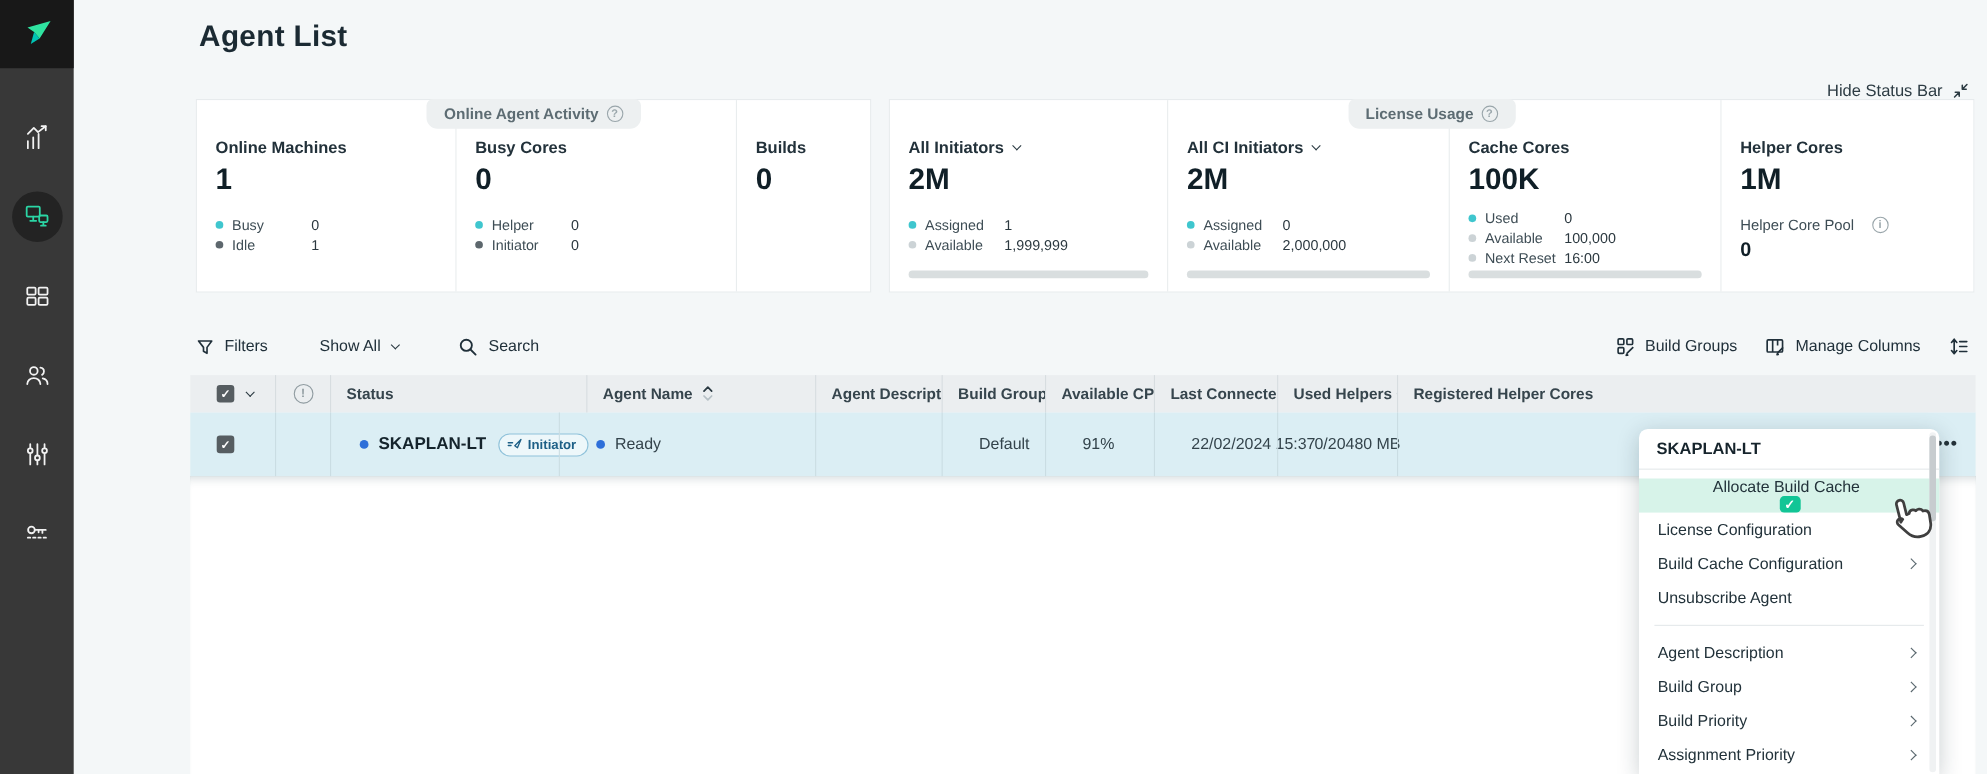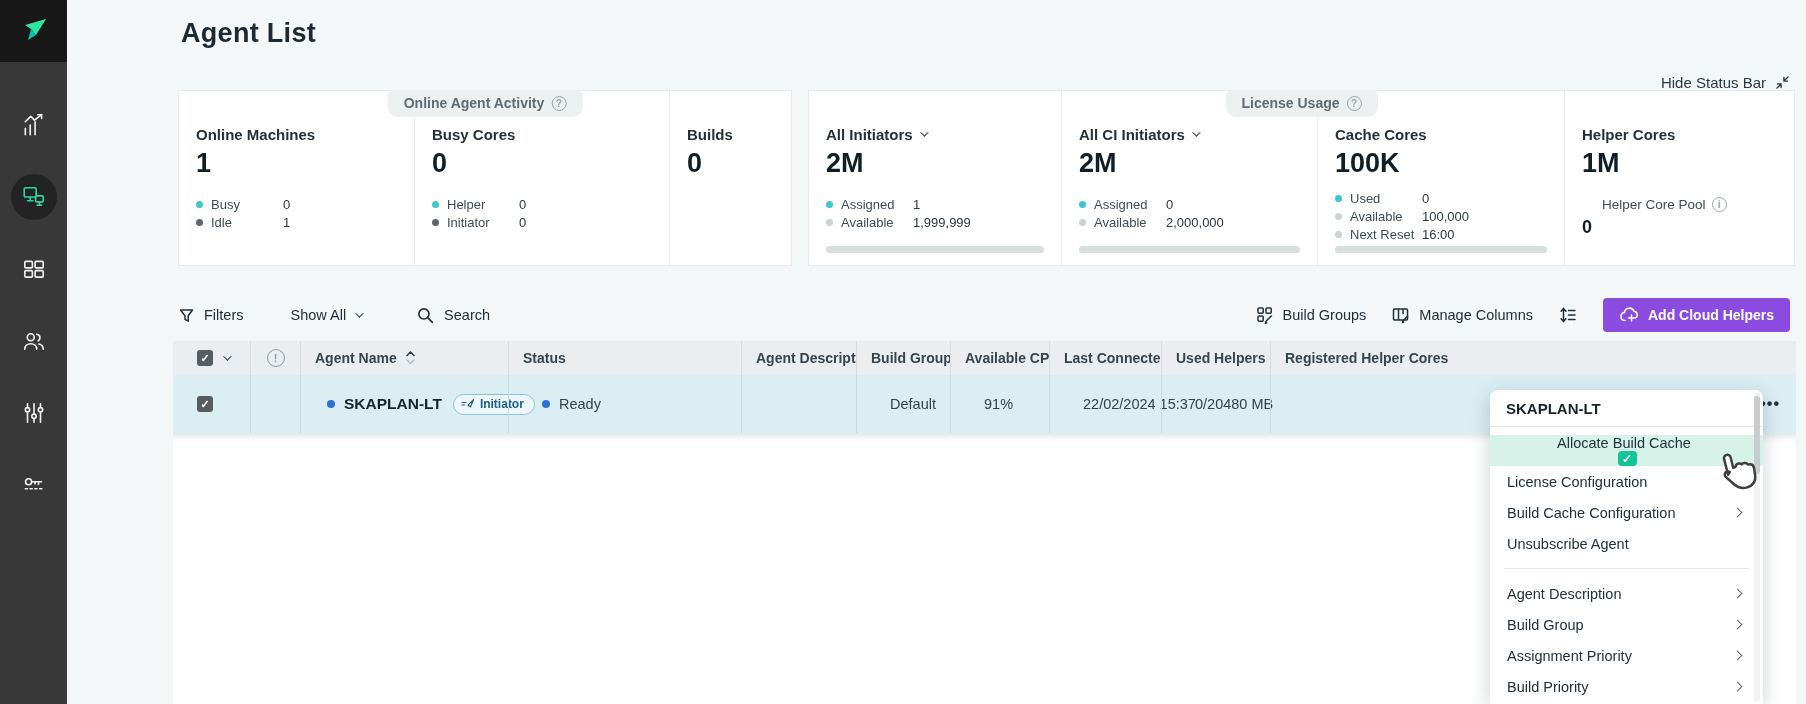--- a/index.html
+++ b/index.html
@@ -36,21 +36,21 @@
   .pcol-value { font-size:27px; font-weight:700; color:#101f27; margin-top:4px; line-height:32px; }
   .legend { margin-top:16px; font-size:13px; color:#3e4d55; }
   .legend-row { display:flex; align-items:center; height:18px; }
   .dot { width:7px; height:7px; border-radius:50%; margin-right:8px; flex:none; }
   .dot.teal { background:#3fc6ce; }
   .dot.dark { background:#5d676d; }
   .dot.light { background:#ccd3d6; }
   .legend-name { width:72px; }
   .legend-val { color:#2c3940; }
   .progress { position:absolute; left:17px; right:17px; bottom:12px; height:7px; border-radius:4px; background:#d9dedf; }
-  .pool-label { margin-top:18px; font-size:13.5px; color:#3e4d55; display:flex; align-items:center; gap:6px;margin-left:20px; }
+  .pool-label { margin-top:18px; font-size:13.5px; color:#3e4d55; display:flex; align-items:center; gap:16px; }
   .pool-value { font-size:18px; font-weight:700; color:#101f27; margin-top:5px; }
   .chev-down { display:inline-block; width:6px; height:6px; border-right:1.6px solid #2b3a42; border-bottom:1.6px solid #2b3a42; transform:rotate(45deg) translateY(-2px); }
 
   
   .toolbar { position:absolute; left:178px; right:16px; top:297px; height:36px; display:flex; align-items:center; }
   .t-left { display:flex; align-items:center; gap:27px; }
   .t-item { display:flex; align-items:center; gap:9px; font-size:14.5px; color:#20303a; cursor:pointer; white-space:nowrap; }
   .t-right { margin-left:auto; display:flex; align-items:center; gap:26px; }
   .btn-purple { background:#8c4be0; color:#fff; border:none; border-radius:4px; height:34px; padding:0 16px; font-size:14px; font-weight:700; font-family:inherit; display:flex; align-items:center; gap:9px; cursor:pointer; }
 
@@ -330,53 +330,46 @@
         <path d="M11 14.8 l5-5 M11 14.8 l-.5 1.7 1.7-.5"></path>
       </svg>
       <span>Manage Columns</span>
     </div>
     <div class="t-item">
       <svg width="18" height="18" viewBox="0 0 18 18" fill="none" stroke="#20303a" stroke-width="1.5" stroke-linecap="round" stroke-linejoin="round">
         <path d="M4.5 2.5 v13 M4.5 2.5 l-2.4 2.8 M4.5 2.5 l2.4 2.8 M4.5 15.5 l-2.4-2.8 M4.5 15.5 l2.4-2.8"></path>
         <path d="M9.5 4.5 h6.5 M9.5 9 h6.5 M9.5 13.5 h6.5"></path>
       </svg>
     </div>
-    <button class="btn-purple">
-      <svg width="20" height="16" viewBox="0 0 20 16" fill="none" stroke="#ffffff" stroke-width="1.6" stroke-linecap="round" stroke-linejoin="round">
-        <path d="M6 13.5 a4 4 0 0 1 -.6-7.95 A5 5 0 0 1 15 4.3 a3.6 3.6 0 0 1 1.6 6.6"></path>
-        <path d="M9.5 11 h6 M12.5 8 v6"></path>
-      </svg>
-      <span>Add Cloud Helpers</span>
-    </button>
   </div>
 </div>
 
 <div class="table">
   <div class="thead">
     <div class="th w-select">
       <span class="checkbox">✓</span>
       <span class="chev-down"></span>
     </div>
     <div class="th w-alert">
       <span class="alert-circle">!</span>
     </div>
+    <div class="th w-status">
+        <span>Status</span>
+      </div>
     <div class="th w-name">
       <span>Agent Name</span>
       <span class="sort-carets">
         <svg width="9" height="6" viewBox="0 0 9 6" fill="none" stroke="#2b3a42" stroke-width="1.6" stroke-linecap="round" stroke-linejoin="round">
             <path d="M1 4.5 L4.5 1 L8 4.5"></path>
           </svg>
         <svg width="9" height="6" viewBox="0 0 9 6" fill="none" stroke="#b6c0c5" stroke-width="1.6" stroke-linecap="round" stroke-linejoin="round">
             <path d="M1 1 L4.5 4.5 L8 1"></path>
           </svg>
       </span>
     </div>
-    <div class="th w-status">
-        <span>Status</span>
-      </div>
     <div class="th w-desc">
         <span>Agent Description</span>
       </div>
     <div class="th w-bgroup">
         <span>Build Group</span>
       </div>
     <div class="th w-cpu">
         <span>Available CPU</span>
       </div>
     <div class="th w-last">
@@ -454,25 +447,25 @@
     <div class="cmenu-divider"></div>
     <div class="cmenu-item">
       <span>Agent Description</span>
       <span class="chev-right"></span>
     </div>
     <div class="cmenu-item">
       <span>Build Group</span>
       <span class="chev-right"></span>
     </div>
     <div class="cmenu-item">
+      <span>Build Priority</span>
+      <span class="chev-right"></span>
+    </div>
+    <div class="cmenu-item">
       <span>Assignment Priority</span>
-      <span class="chev-right"></span>
-    </div>
-    <div class="cmenu-item">
-      <span>Build Priority</span>
       <span class="chev-right"></span>
     </div>
   </div>
   <div class="scroll-track"></div>
   <div class="scroll-thumb"></div>
 </div>
 
 <div class="hand-cursor">
   <svg width="46" height="50" viewBox="0 0 24 26" style="transform:rotate(-14deg)">
     <path d="M8 14 V5.5 a1.75 1.75 0 0 1 3.5 0 V11.2 l1.3-.25 c.3-.85 1.05-1.4 2-1.3 .6.06 1.1.35 1.4.85 .45-.35 1-.5 1.6-.4 .8.13 1.4.6 1.65 1.3 .35-.05.7-.04 1.05.05 1 .28 1.6 1.2 1.5 2.3 l-.35 3.9 c-.3 3.2-2.45 5.2-6 5.2 -2.75 0-4.3-1.05-5.8-3.25 l-3.25-4.7 c-.55-.8-.35-1.85.45-2.35 .7-.45 1.6-.3 2.15.35 z" fill="#ffffff" stroke="#3f3f3f" stroke-width="1.3" stroke-linejoin="round"></path>

